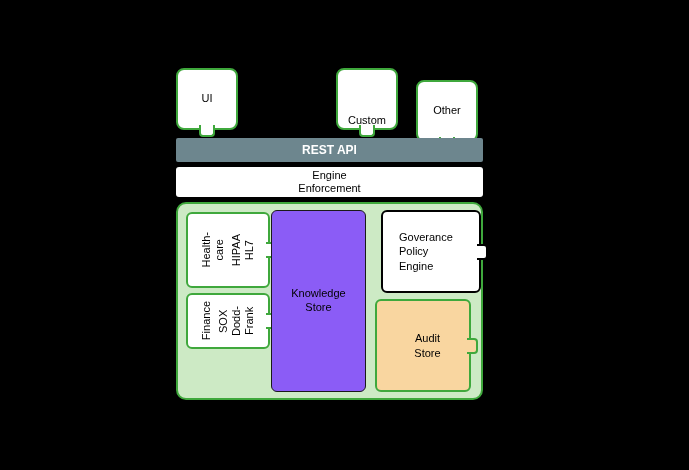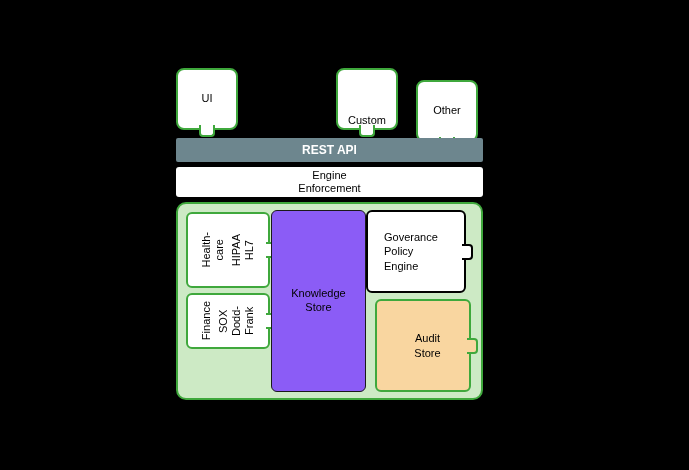--- a/index.html
+++ b/index.html
@@ -140,21 +140,21 @@
     display: flex;
     align-items: center;
     justify-content: center;
     text-align: center;
     font-size: 11px;
     line-height: 1.25;
   }
 
   .gov-box {
     position: absolute;
-    left: 188px;
+    left: 203px;
     top: 6px;
     width: 100px;
     height: 83px;
     background: #ffffff;
     border: 2px solid #000000;
     border-radius: 6px;
     display: flex;
     align-items: center;
     padding-left: 16px;
     font-size: 11px;

